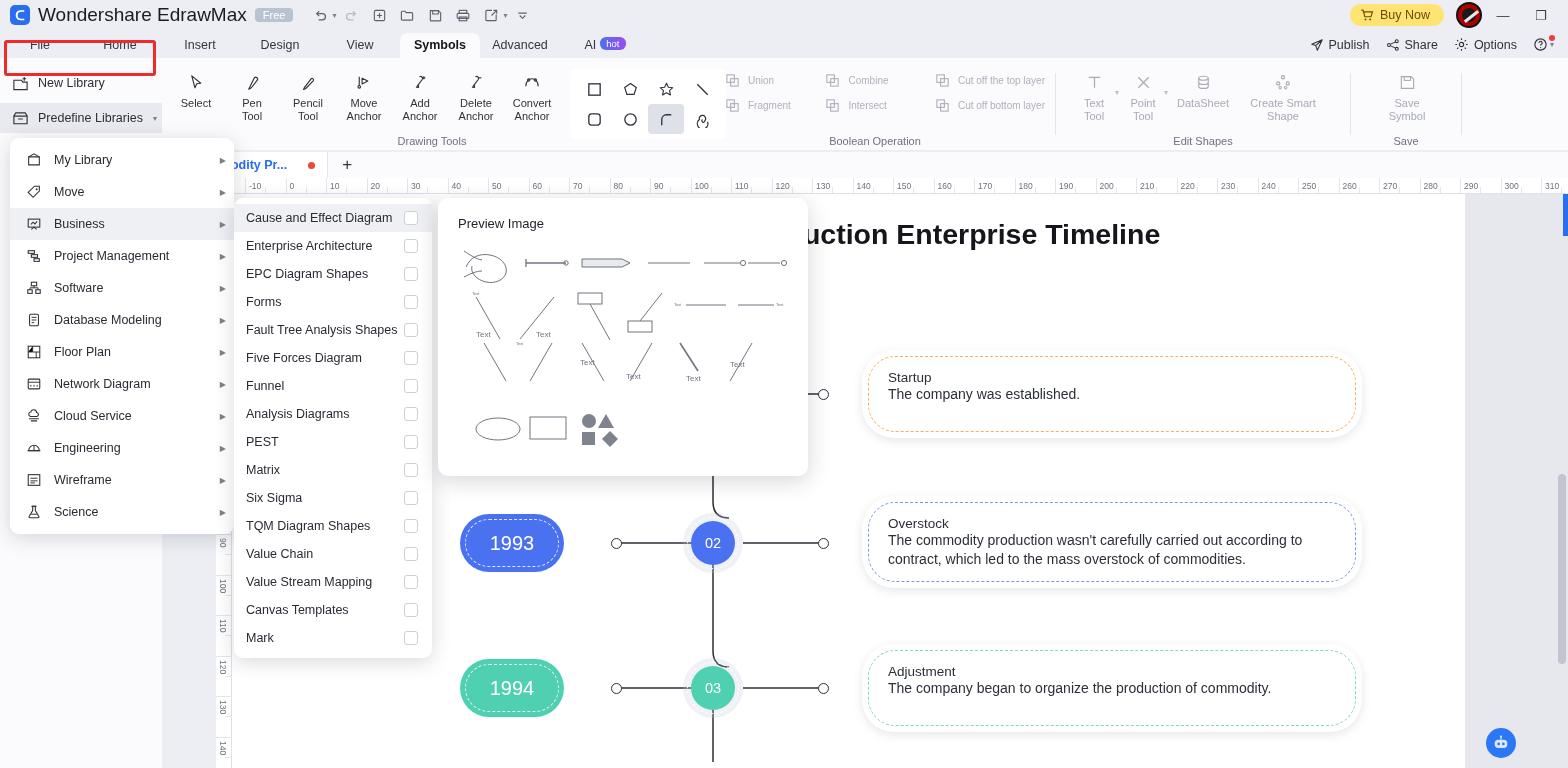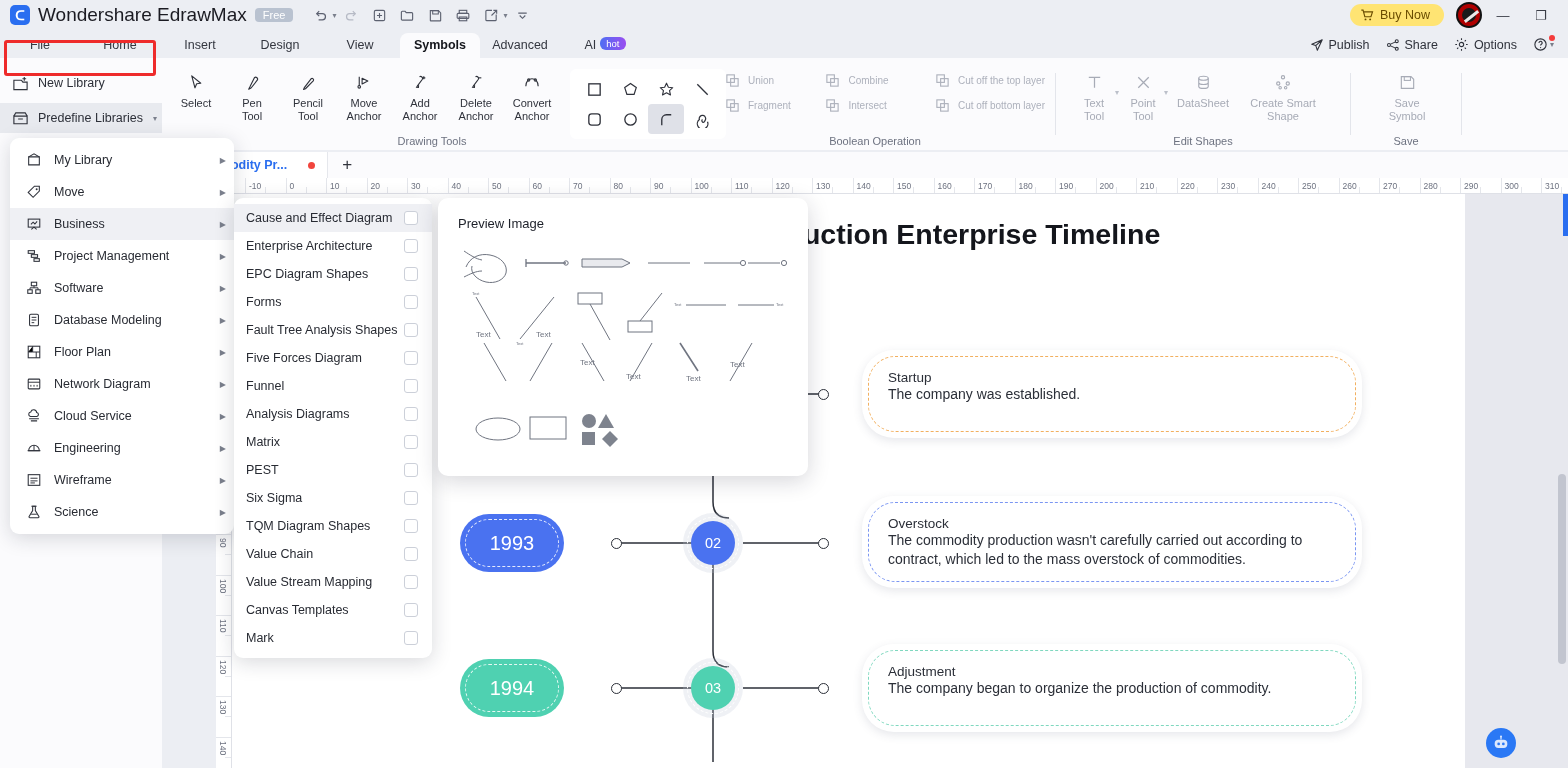--- a/index.html
+++ b/index.html
@@ -825,25 +825,25 @@
     </div>
   <div class="sm-item">
       <span>Funnel</span>
       <span class="cbx"></span>
     </div>
   <div class="sm-item">
       <span>Analysis Diagrams</span>
       <span class="cbx"></span>
     </div>
   <div class="sm-item">
+      <span>PEST</span>
+      <span class="cbx"></span>
+    </div>
+  <div class="sm-item">
       <span>Matrix</span>
-      <span class="cbx"></span>
-    </div>
-  <div class="sm-item">
-      <span>PEST</span>
       <span class="cbx"></span>
     </div>
   <div class="sm-item">
       <span>Six Sigma</span>
       <span class="cbx"></span>
     </div>
   <div class="sm-item">
       <span>TQM Diagram Shapes</span>
       <span class="cbx"></span>
     </div>

